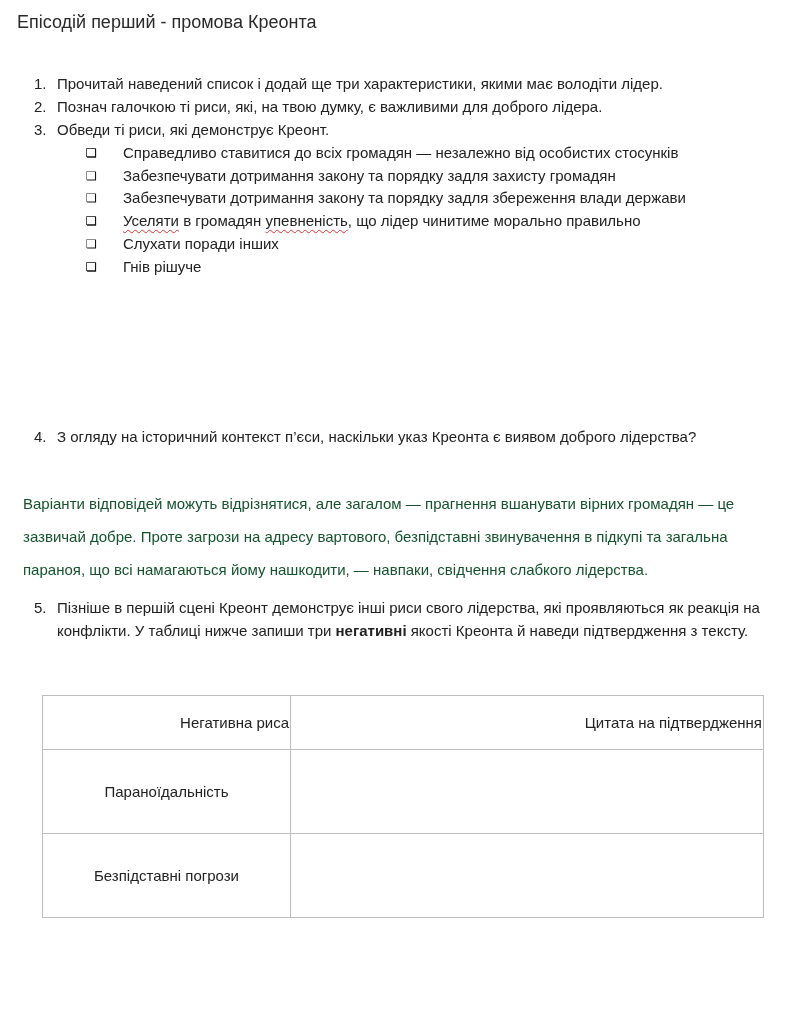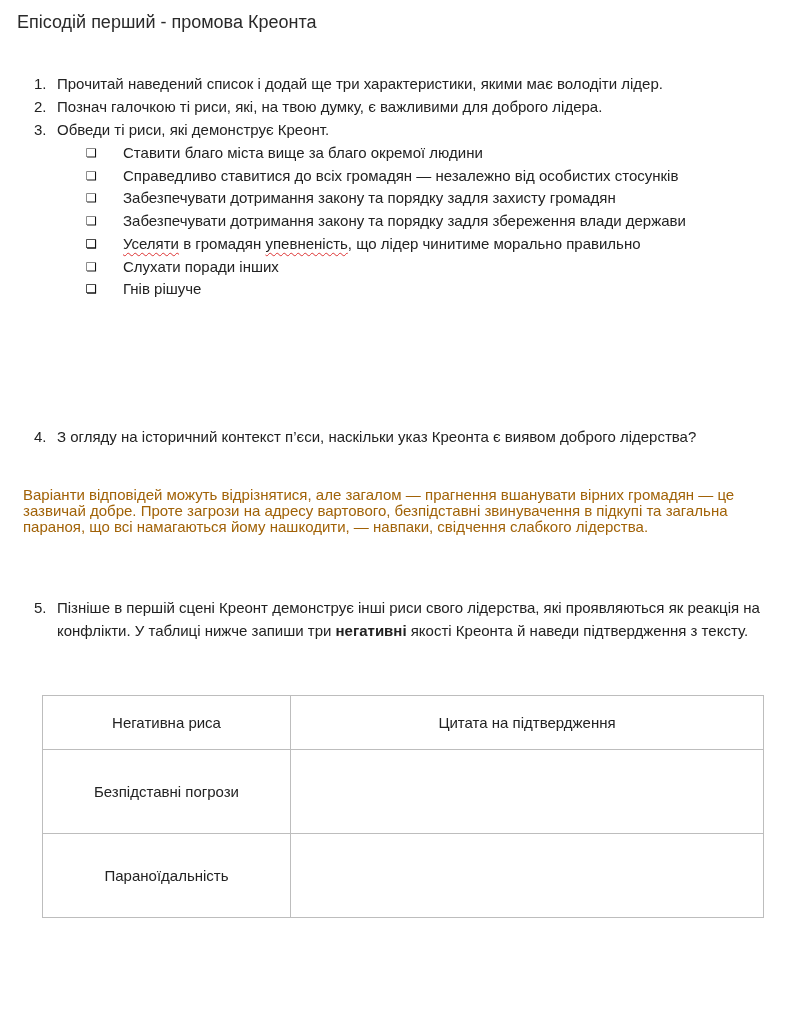--- a/index.html
+++ b/index.html
@@ -22,32 +22,32 @@
     position: absolute; left: 86px; top: 142px; width: 690px;
     font-size: 15px; line-height: 22.7px;
   }
   .check-item { position: relative; padding-left: 37px; }
   .check-item .box {
     position: absolute; left: 0; top: 0; font-size: 12px; color: #111;
   }
   .spell { text-decoration: underline wavy #d33; text-decoration-thickness: 1px; text-underline-offset: 3px; text-align: right; }
   .answer {
     position: absolute; left: 23px; top: 487px; width: 720px;
-    font-size: 15px; line-height: 16px; color: #a16207;
+    font-size: 15px; line-height: 33px; color: #14532d;
   }
   table.traits {
     position: absolute; left: 42px; top: 695px;
     width: 722px; border-collapse: collapse;
     font-size: 15px;
   }
   table.traits td, table.traits th {
     border: 1px solid #bdbdbd; text-align: center; font-weight: normal;
     color: #222;
   }
-  table.traits th { height: 51px; }
+  table.traits th { height: 51px; text-align: right; }
   table.traits td { height: 81px; }
   .col1 { width: 245px; }
 </style>
 </head>
 <body>
 
 <div class="title">Епісодій перший - промова Креонта</div>
 
 <div class="q" style="top:73px">
   <span class="num">1.</span>
@@ -58,21 +58,20 @@
   <span class="txt">Познач галочкою ті риси, які, на твою думку, є важливими для доброго лідера.</span>
 </div>
 <div class="q" style="top:119px">
   <span class="num">3.</span>
   <span class="txt">Обведи ті риси, які демонструє Креонт.</span>
 </div>
 
 <div class="checklist">
   <div class="check-item">
     <span class="box">❏</span>
-    <span>Ставити благо міста вище за благо окремої людини</span>
   </div>
   <div class="check-item">
     <span class="box">❏</span>
     <span>Справедливо ставитися до всіх громадян — незалежно від особистих стосунків</span>
   </div>
   <div class="check-item">
     <span class="box">❏</span>
     <span>Забезпечувати дотримання закону та порядку задля захисту громадян</span>
   </div>
   <div class="check-item" style="padding-right:60px">
@@ -111,21 +110,21 @@
   <span class="txt"><span>Пізніше в першій сцені Креонт демонструє інші риси свого лідерства, які проявляються як реакція на конфлікти. У таблиці нижче запиши три </span><b>негативні</b><span> якості Креонта й наведи підтвердження з тексту.</span></span>
 </div>
 
 <table class="traits">
   <tbody>
       <tr>
     <th class="col1">Негативна риса</th>
     <th>Цитата на підтвердження</th>
   </tr>
   <tr>
-    <td>Безпідставні погрози</td>
+    <td>Параноїдальність</td>
     <td></td>
   </tr>
   <tr>
-    <td>Параноїдальність</td>
+    <td>Безпідставні погрози</td>
     <td></td>
   </tr>
 </tbody>
   </table>
 
 </body></html>

